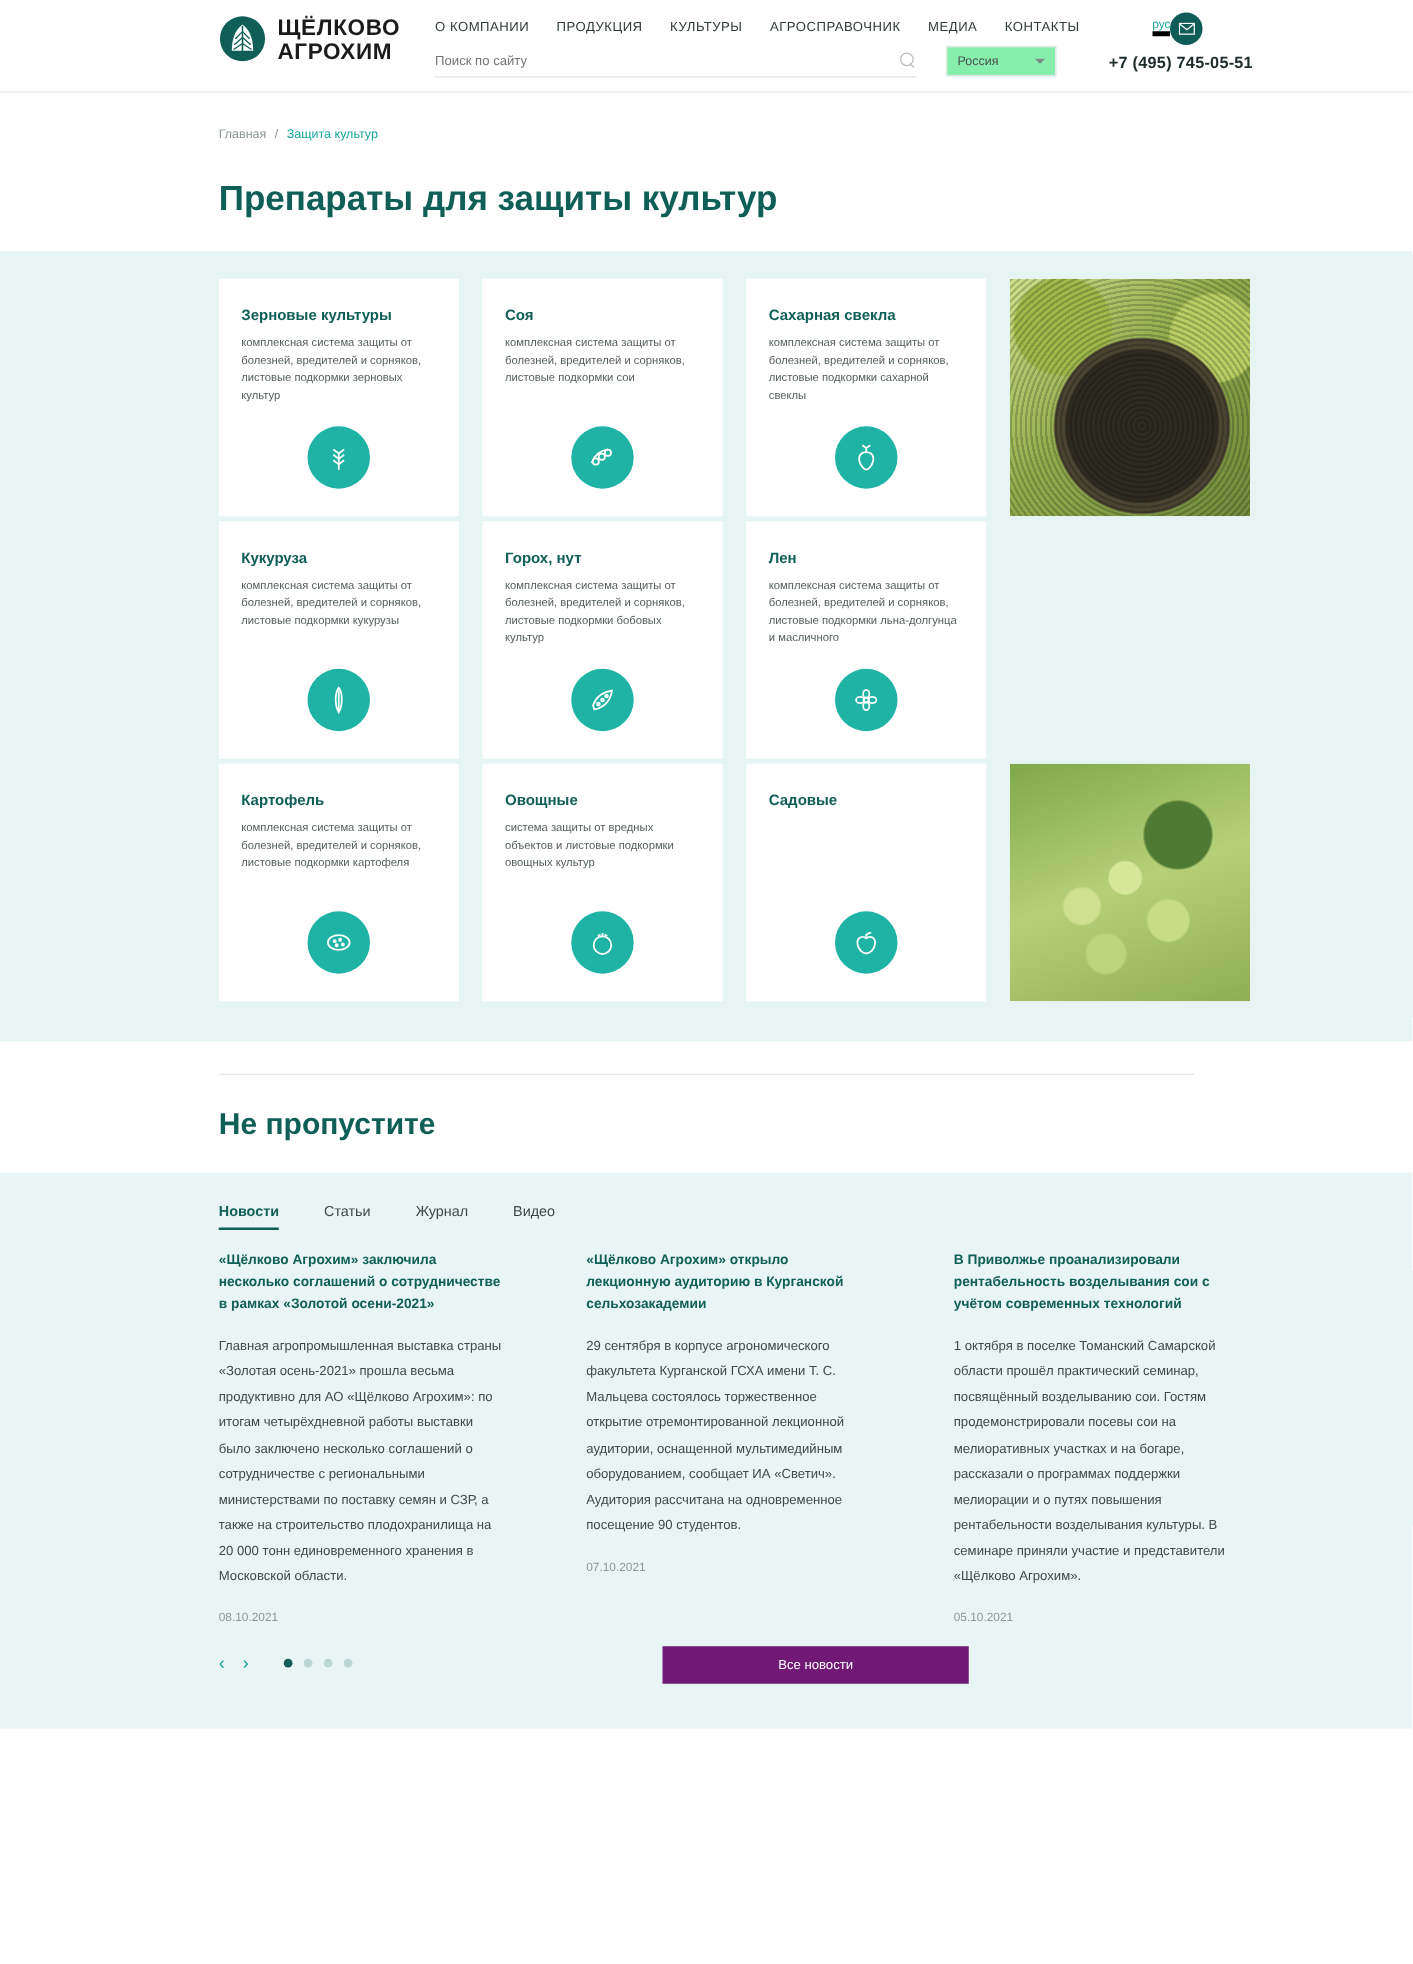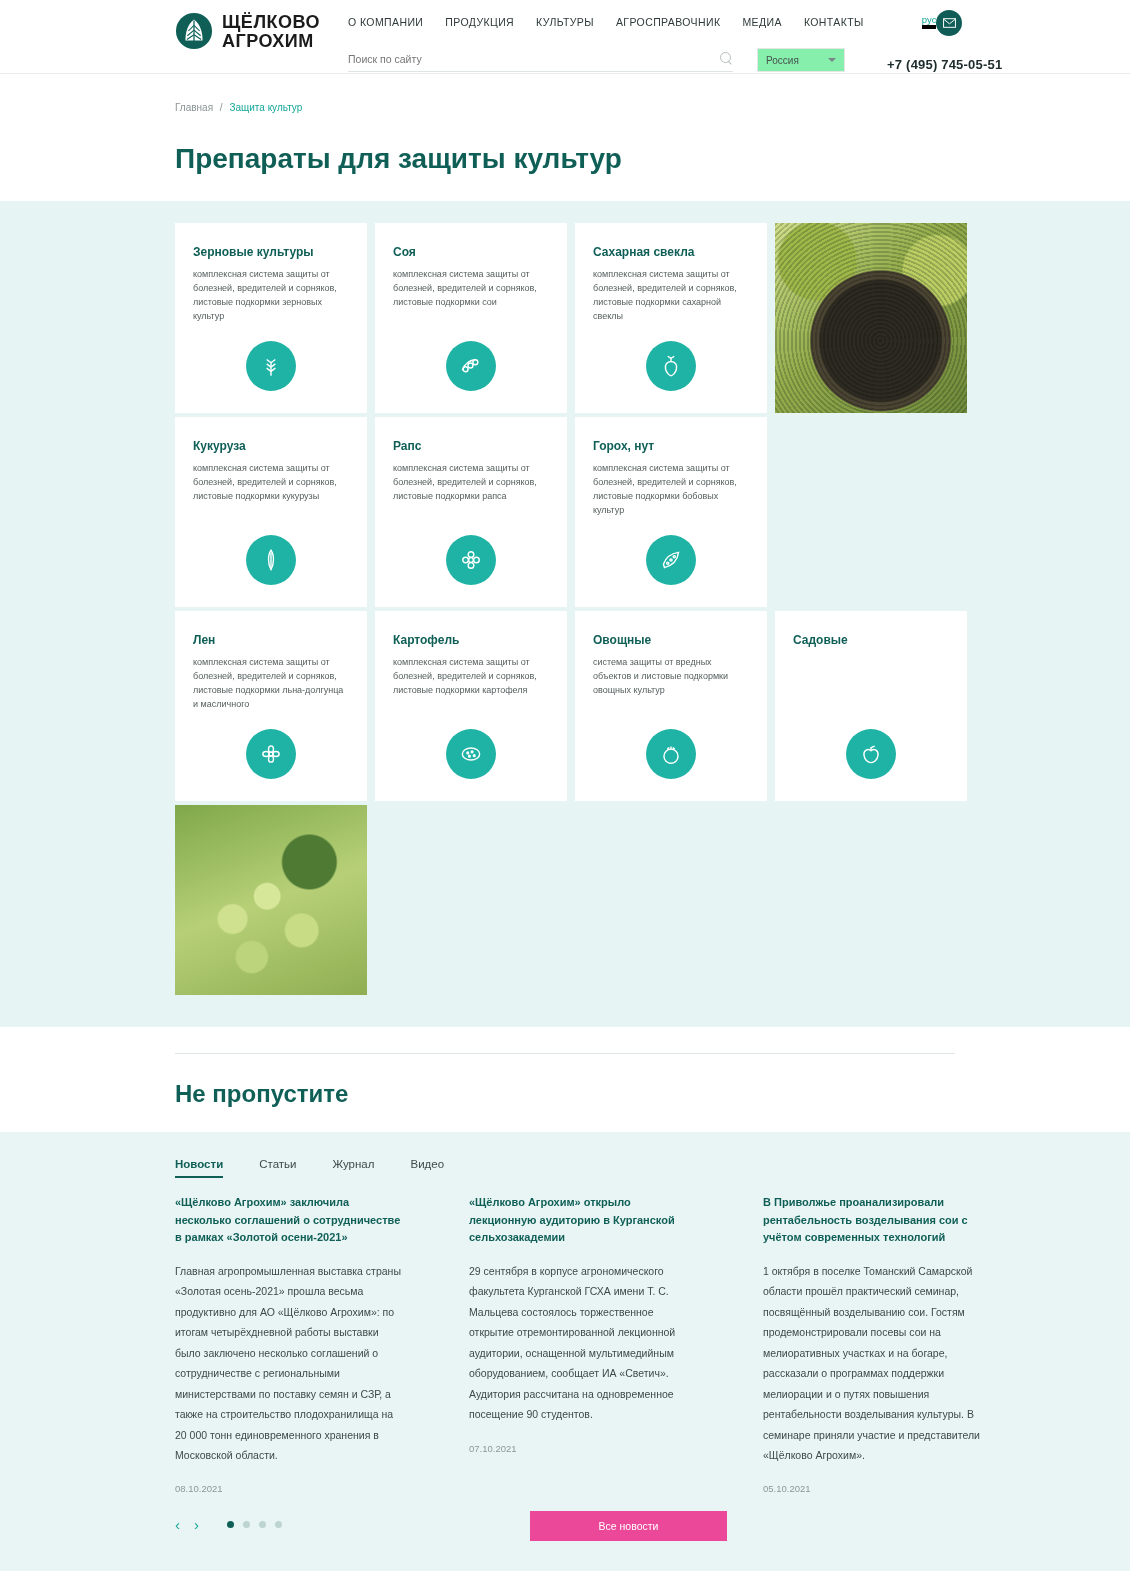--- a/index.html
+++ b/index.html
@@ -29,21 +29,21 @@
   .logo-text .l1, .logo-text .l2 {
     font-weight: bold; font-size: 18px; letter-spacing: 0.5px; color: #1b1b1b;
     display: block;
   }
   .logo-text .l2 { margin-top: 1px; }
 
   .head-right { margin-left: 28px; flex: 1; }
   .nav { display: flex; gap: 22px; font-size: 10.5px; letter-spacing: 0.4px; color: #2f3a3a; padding-top: 4px;}
   .nav-item { cursor: pointer; }
 
-  .searchrow { display: flex; align-items: flex-end; margin-top: 18px; }
+  .searchrow { display: flex; align-items: center; margin-top: 8px; }
   .search-box {
     width: 385px; height: 26px; border-bottom: 1px solid #dfe4e4;
     display: flex; align-items: center; justify-content: space-between;
     font-size: 10.5px; color: #9aa2a2;
   }
   .search-input {
     border: none; outline: none; font-size: 10.5px; color: #5c6565;
     font-family: "Liberation Sans", sans-serif; width: 330px; background: transparent;
   }
   .search-icon { width: 13px; height: 13px; position: relative; opacity: .55;}
@@ -78,21 +78,21 @@
   .breadcrumb .sep { margin: 0 4px; }
   .breadcrumb .cur { color: #16a79a; }
   .page-title {
     margin: 30px 16px 26px 175px; font-size: 28px; color: #0f5f57; font-weight: bold;
   }
 
   
   .cards-section { background: #e6f4f3; padding: 22px 0 32px 0; }
   .cards-grid {
     width: 780px; margin-left: 175px;
-    display: grid; grid-template-columns: repeat(4, 192px); gap: 4px 8px;
+    display: grid; grid-template-columns: repeat(4, 192px); gap: 4px 19px;
   }
   .card {
     background: #fff; height: 190px; padding: 22px 18px 0 18px; position: relative; overflow: hidden;
   }
   .card h3 { font-size: 12px; color: #0f5f57; font-weight: bold; margin-bottom: 9px; }
   .card p { font-size: 9px; line-height: 1.55; color: #56605f; }
   .card .circle {
     position: absolute; left: 50%; transform: translateX(-50%); bottom: 22px;
     width: 50px; height: 50px; border-radius: 50%; background: #1fb3a6;
     display: flex; align-items: center; justify-content: center;
@@ -139,21 +139,21 @@
   .news-item p { font-size: 10.5px; color: #3e4a4a; line-height: 1.95; }
   .news-date { font-size: 9.5px; color: #8d9797; margin-top: 18px; }
 
   .carousel-ctrl { margin-left: 175px; margin-top: 22px; display: flex; align-items: center; gap: 14px; }
   .arrow { font-size: 15px; color: #16a79a; cursor: pointer; }
   .dots { display: flex; gap: 9px; margin-left: 14px; }
   .dot { width: 7px; height: 7px; border-radius: 50%; background: #bcd4d2; }
   .dot.active { background: #0f5f57; }
 
   .all-news-btn {
-    width: 197px; height: 30px; background: #ec4899; color: #fff; font-size: 10.5px;
+    width: 245px; height: 30px; background: #701a75; color: #fff; font-size: 10.5px;
     display: flex; align-items: center; justify-content: center; margin-left: 530px;
     margin-top: -22px; cursor: pointer;
   }
 </style>
 </head>
 <body>
 
 <div class="header">
   <a class="logo-wrap" href="#">
     <span class="logo-mark">
@@ -258,33 +258,20 @@
       <h3>Кукуруза</h3>
       <p>комплексная система защиты от болезней, вредителей и сорняков, листовые подкормки кукурузы</p>
       <span class="circle">
         <svg viewBox="0 0 24 24" fill="none" stroke="#fff" stroke-width="1.3">
           <path d="M12 3 C15 7 15 16 12 21 C9 16 9 7 12 3Z"></path>
           <path d="M12 5 V20"></path>
         </svg>
       </span>
     </div>
 
-    <div class="card">
-      <h3>Рапс</h3>
-      <p>комплексная система защиты от болезней, вредителей и сорняков, листовые подкормки рапса</p>
-      <span class="circle">
-        <svg viewBox="0 0 24 24" fill="none" stroke="#fff" stroke-width="1.3">
-          <circle cx="12" cy="12" r="2.2"></circle>
-          <circle cx="12" cy="7" r="2.6"></circle>
-            <circle cx="12" cy="17" r="2.6"></circle>
-          <circle cx="7" cy="12" r="2.6"></circle>
-            <circle cx="17" cy="12" r="2.6"></circle>
-        </svg>
-      </span>
-    </div>
 
     <div class="card">
       <h3>Горох, нут</h3>
       <p>комплексная система защиты от болезней, вредителей и сорняков, листовые подкормки бобовых культур</p>
       <span class="circle">
         <svg viewBox="0 0 24 24" fill="none" stroke="#fff" stroke-width="1.3">
           <path d="M5 16 C7 10 12 6 19 5 C18 12 14 17 6 19Z"></path>
           <circle cx="9" cy="15" r="1"></circle>
             <circle cx="12" cy="12" r="1"></circle>
             <circle cx="15" cy="9" r="1"></circle>

